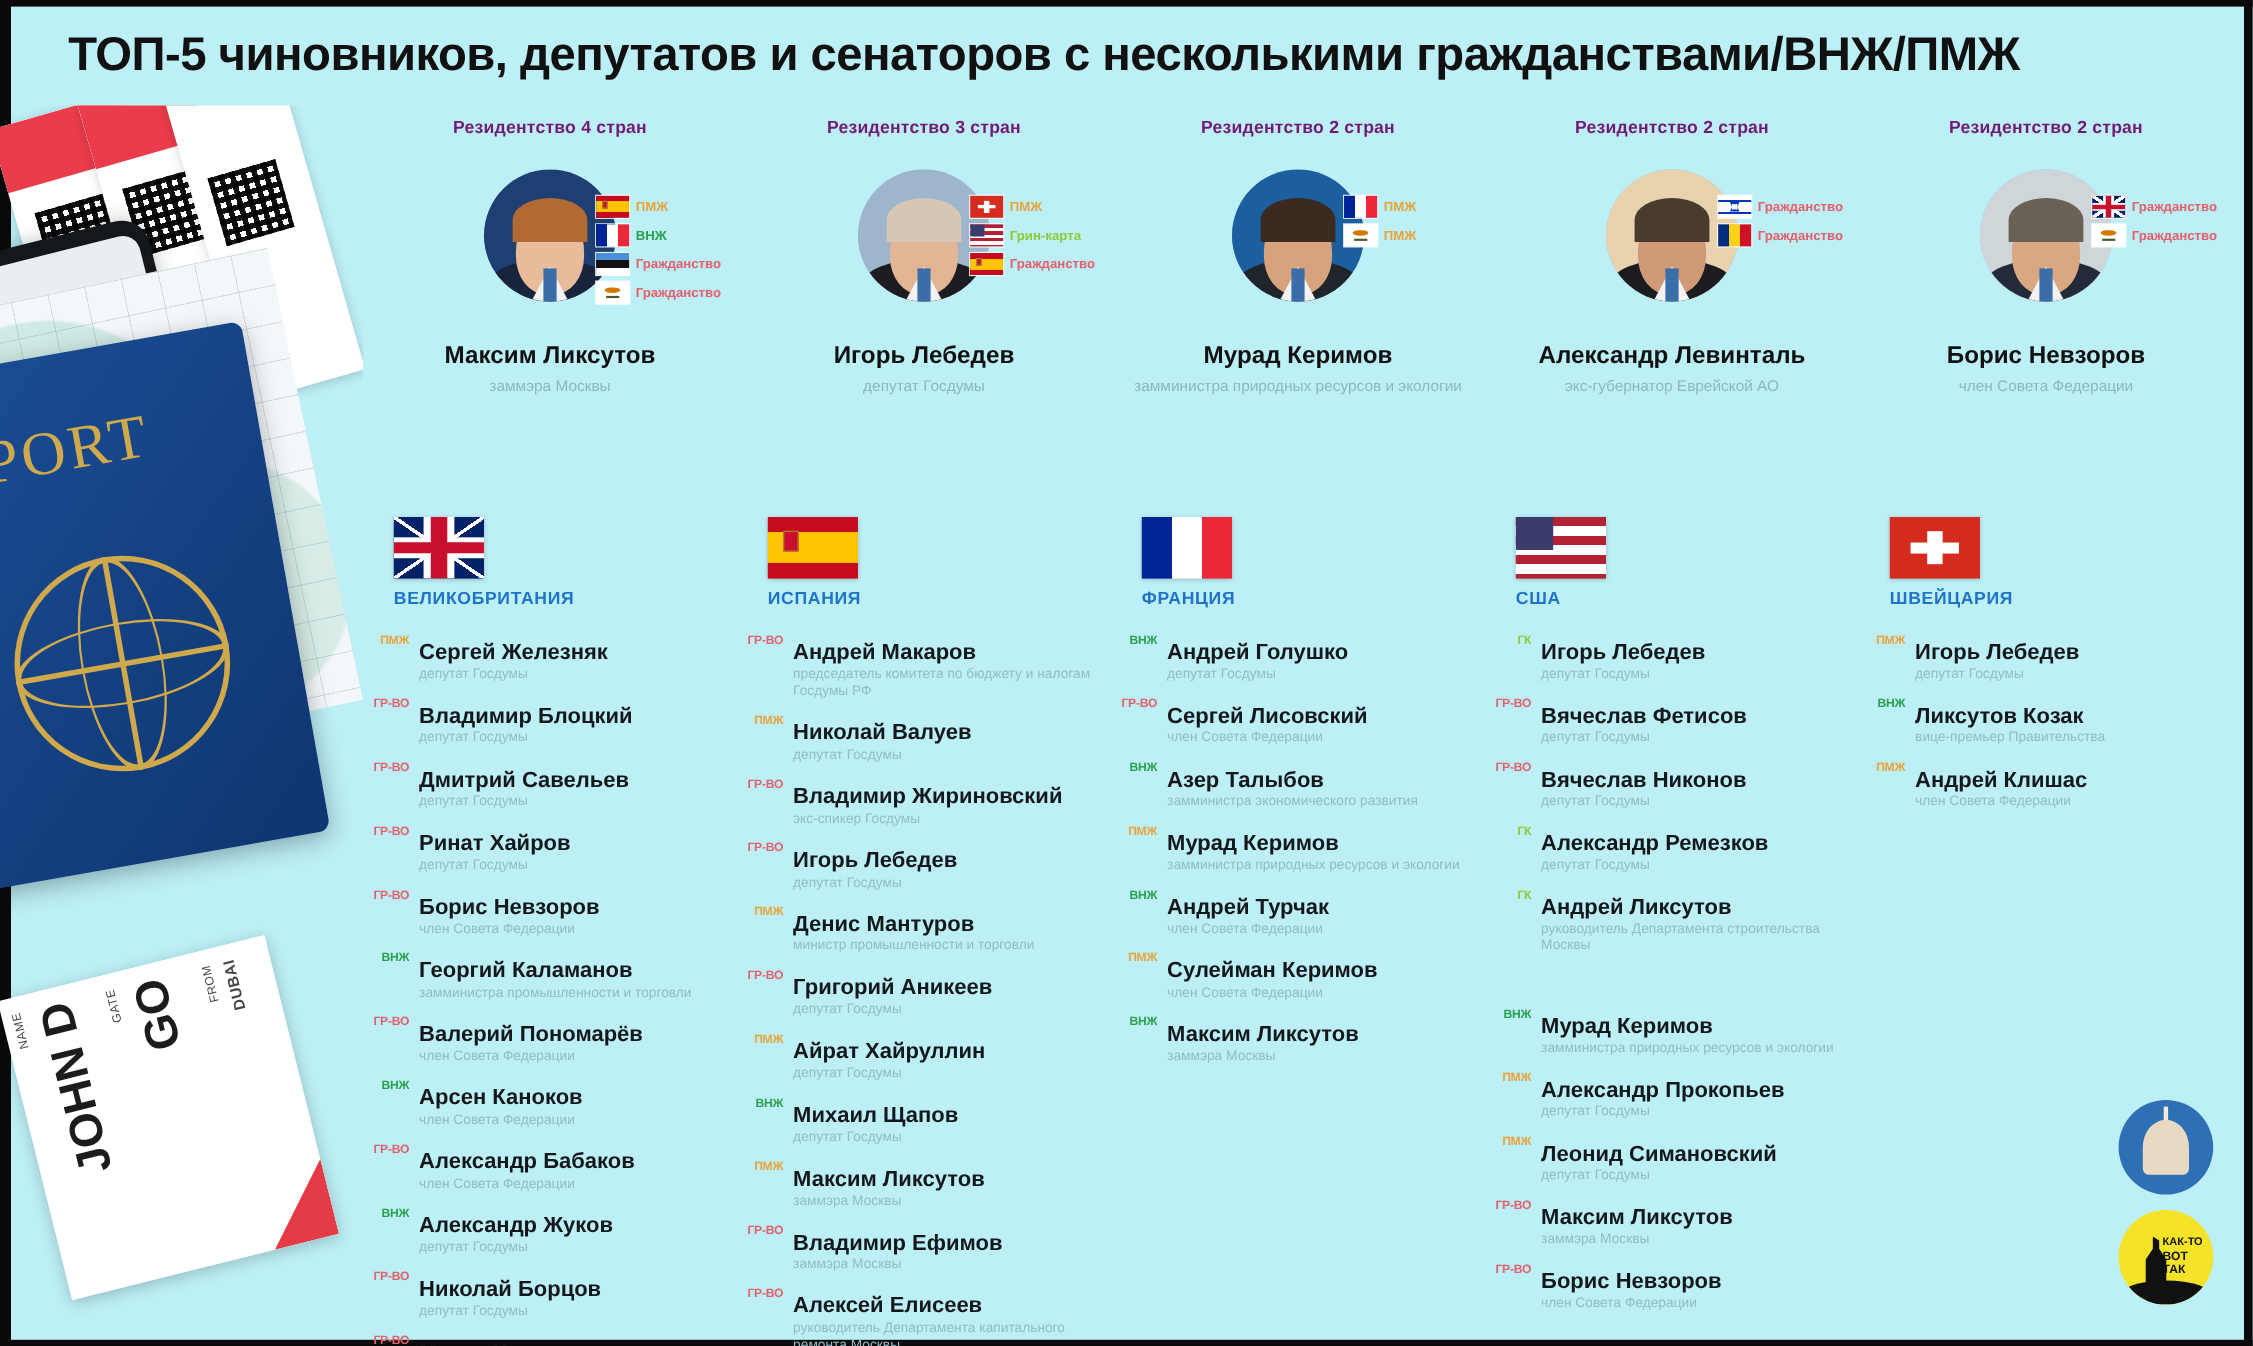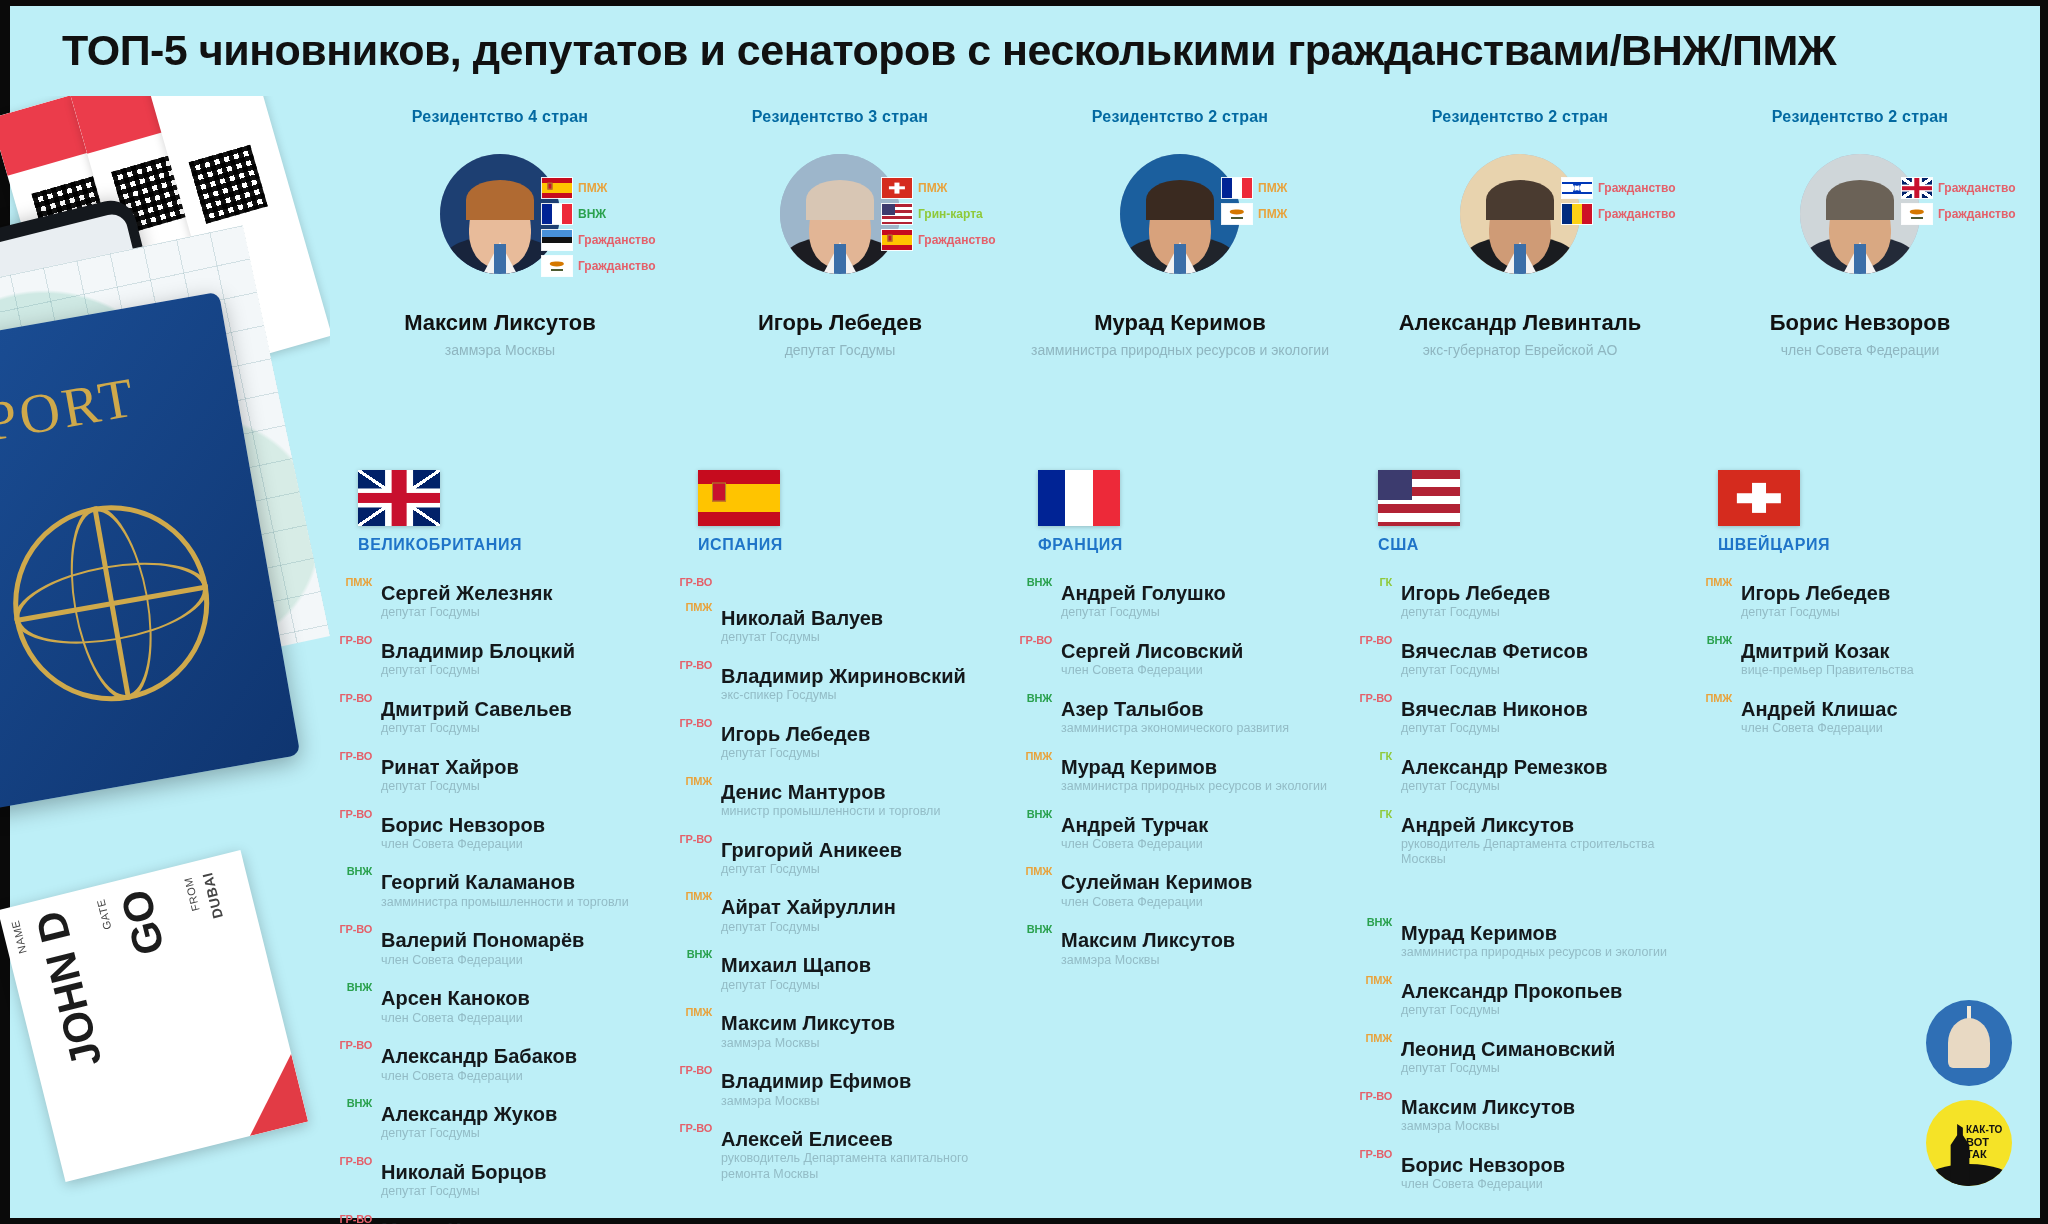--- a/index.html
+++ b/index.html
@@ -110,21 +110,21 @@
   }
   .c-boarding .bd-tri { position: absolute; right: 0; bottom: 0; width: 0; height: 0; border-left: 60px solid transparent; border-bottom: 70px solid #e23b45; }
   .c-boarding .lbl { position: absolute; font-size: 11px; color: #444; text-transform: uppercase; letter-spacing: .5px; }
   .c-boarding .big { position: absolute; font-size: 42px; font-weight: bold; color: #1c1c1c; }
   .c-boarding .vl { writing-mode: vertical-rl; transform: rotate(180deg); }
 
   
   .top-row { position: absolute; left: 330px; top: 108px; width: 1700px; height: 240px; }
   .top-card { position: absolute; top: 0; width: 340px; text-align: center; }
   .resid {
-    font-size: 16px; font-weight: bold; color: #0369a1; letter-spacing: .2px;
+    font-size: 16px; font-weight: bold; color: #701a75; letter-spacing: .2px;
   }
   .photo-wrap { position: relative; height: 140px; margin-top: 28px; }
   .avatar {
     position: absolute; left: 50%; top: 0; transform: translateX(-50%);
     width: 120px; height: 120px; border-radius: 50%; overflow: hidden;
     background: #9cb6c9;
   }
   .avatar .bg { position: absolute; inset: 0; }
   .avatar .head {
     position: absolute; left: 50%; top: 30%; transform: translateX(-50%);
@@ -526,20 +526,24 @@
       <div class="col" style="left: 340px; top: 0px;">
         <div class="col-head">
           <span class="col-flag" style="background:linear-gradient(to bottom,#c60b1e 0 25%,#ffc400 25% 75%,#c60b1e 75% 100%);">
             <span style="position:absolute;left:26%;top:40%;transform:translate(-50%,-50%);width:17%;height:34%;background:#c8102e;border:1px solid #ad8a2a"></span>
           </span>
           <span class="col-title">ИСПАНИЯ</span>
         </div>
         <div>
           <div class="entry">
             <span class="badge grvo">ГР-ВО</span>
+            <span class="entry-body">
+              <span class="e-name" style="display:block">Андрей Макаров</span>
+              <span class="e-role" style="display:block">председатель комитета по бюджету и налогам Госдумы РФ</span>
+            </span>
           </div>
           <div class="entry">
             <span class="badge pmzh">ПМЖ</span>
             <span class="entry-body">
               <span class="e-name" style="display:block">Николай Валуев</span>
               <span class="e-role" style="display:block">депутат Госдумы</span>
             </span>
           </div>
           <div class="entry">
             <span class="badge grvo">ГР-ВО</span>
@@ -759,21 +763,21 @@
           <div class="entry">
             <span class="badge pmzh">ПМЖ</span>
             <span class="entry-body">
               <span class="e-name" style="display:block">Игорь Лебедев</span>
               <span class="e-role" style="display:block">депутат Госдумы</span>
             </span>
           </div>
           <div class="entry">
             <span class="badge vnzh">ВНЖ</span>
             <span class="entry-body">
-              <span class="e-name" style="display:block">Дмитрий Козак</span>
+              <span class="e-name" style="display:block">Ликсутов Козак</span>
               <span class="e-role" style="display:block">вице-премьер Правительства</span>
             </span>
           </div>
           <div class="entry">
             <span class="badge pmzh">ПМЖ</span>
             <span class="entry-body">
               <span class="e-name" style="display:block">Андрей Клишас</span>
               <span class="e-role" style="display:block">член Совета Федерации</span>
             </span>
           </div>

